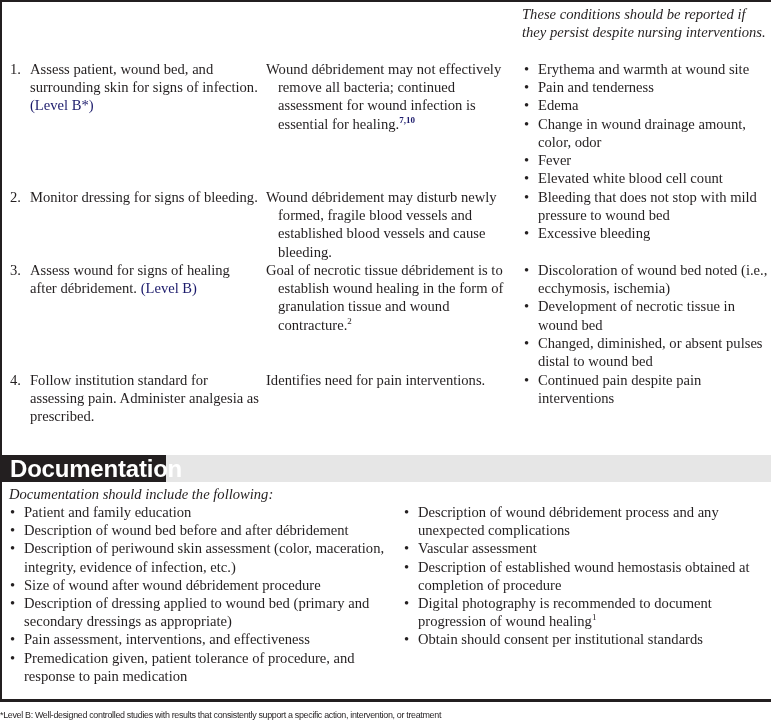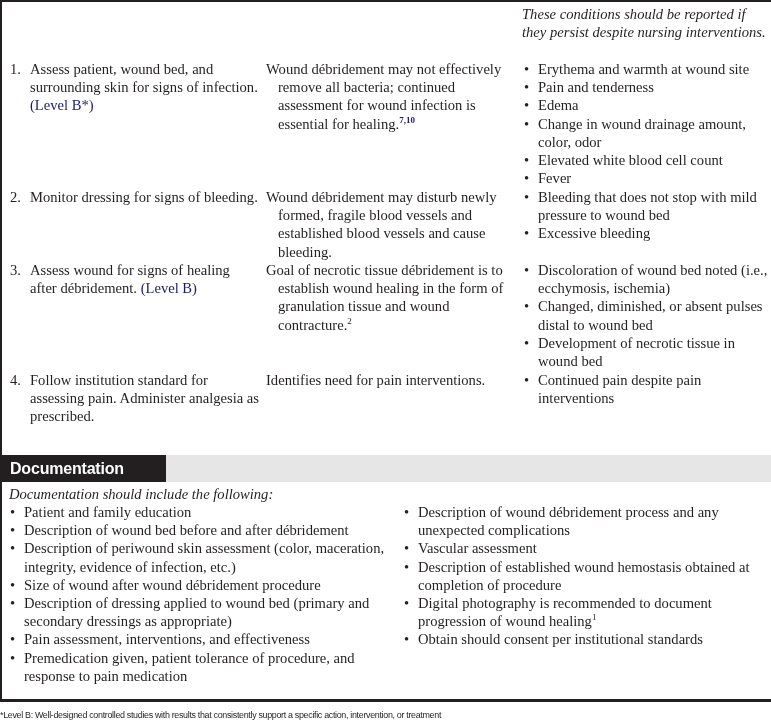--- a/index.html
+++ b/index.html
@@ -18,21 +18,21 @@
     .level { color: #1b1a6b; font-weight: normal; }
     .sup { font-size: 9px; vertical-align: top; line-height: 12px; position: relative; top: -1px; }
     .sup.blue { color: #1b1a6b; font-weight: bold; }
     .header-note { position: absolute; left: 522px; top: 5px; width: 249px; font-style: italic; }
     ul.bullets { list-style: none; margin: 0; padding: 0; }
     ul.bullets li { position: relative; padding-left: 16px; }
     ul.bullets li::before { content: "\2022"; position: absolute; left: 2px; top: 0; }
     .doc-bar { position: absolute; left: 2px; top: 455px; width: 769px; height: 27px; background: #e6e6e6; }
     .doc-tab { position: absolute; left: 0; top: 0; height: 27px; width: 164px; background: #231f20;
                color: #ffffff; font-family: "Liberation Sans", "DejaVu Sans", sans-serif; font-weight: bold;
-               font-size: 16px; line-height: 27px; padding-left: 8px; box-sizing: border-box; letter-spacing: -0.2px; }
+               font-size: 24px; line-height: 27px; padding-left: 8px; box-sizing: border-box; letter-spacing: -0.2px; }
     .doc-intro { position: absolute; left: 9px; top: 485px; font-style: italic; }
     .doc-left { position: absolute; left: 8px; top: 503px; width: 380px; }
     .doc-right { position: absolute; left: 402px; top: 503px; width: 369px; }
     .footnote { position: absolute; left: 0; top: 709px; font-family: "Liberation Sans", "DejaVu Sans", sans-serif;
                 font-size: 9.6px; line-height: 12px; color: #231f20; letter-spacing: -0.35px; transform: scaleX(0.93); transform-origin: left top; white-space: nowrap; }
   </style>
 </head>
 <body>
 
 <div class="frame"></div>
@@ -47,22 +47,22 @@
   </div>
 </div>
 <div class="col2 txt hang" style="top:60px;">
   <span>Wound débridement may not effectively remove all bacteria; continued assessment for wound infection is essential for healing.</span><span class="sup blue">7,10</span>
 </div>
 <ul class="col3 txt bullets" style="top:60px;">
   <li>Erythema and warmth at wound site</li>
   <li>Pain and tenderness</li>
   <li>Edema</li>
   <li>Change in wound drainage amount, color, odor</li>
+  <li>Fever</li>
   <li>Elevated white blood cell count</li>
-  <li>Fever</li>
 </ul>
 
 <div class="col1 txt" style="top:188px;">
   <div class="num-item">
     <span class="num">2.</span>
     <span>Monitor dressing for signs of bleeding.</span>
   </div>
 </div>
 <div class="col2 txt hang" style="top:188px;">
   <span>Wound débridement may disturb newly formed, fragile blood vessels and established blood vessels and cause bleeding.</span>
@@ -77,22 +77,22 @@
     <span class="num">3.</span>
     <span>Assess wound for signs of healing after débridement.</span>
     <span class="level"> (Level B)</span>
   </div>
 </div>
 <div class="col2 txt hang" style="top:261px;">
   <span>Goal of necrotic tissue débridement is to establish wound healing in the form of granulation tissue and wound contracture.</span><span class="sup">2</span>
 </div>
 <ul class="col3 txt bullets" style="top:261px;">
   <li>Discoloration of wound bed noted (i.e., ecchymosis, ischemia)</li>
+  <li>Development of necrotic tissue in wound bed</li>
   <li>Changed, diminished, or absent pulses distal to wound bed</li>
-  <li>Development of necrotic tissue in wound bed</li>
 </ul>
 
 <div class="col1 txt" style="top:371px;">
   <div class="num-item">
     <span class="num">4.</span>
     <span>Follow institution standard for assessing pain. Administer analgesia as prescribed.</span>
   </div>
 </div>
 <div class="col2 txt hang" style="top:371px;">
   <span>Identifies need for pain interventions.</span>

